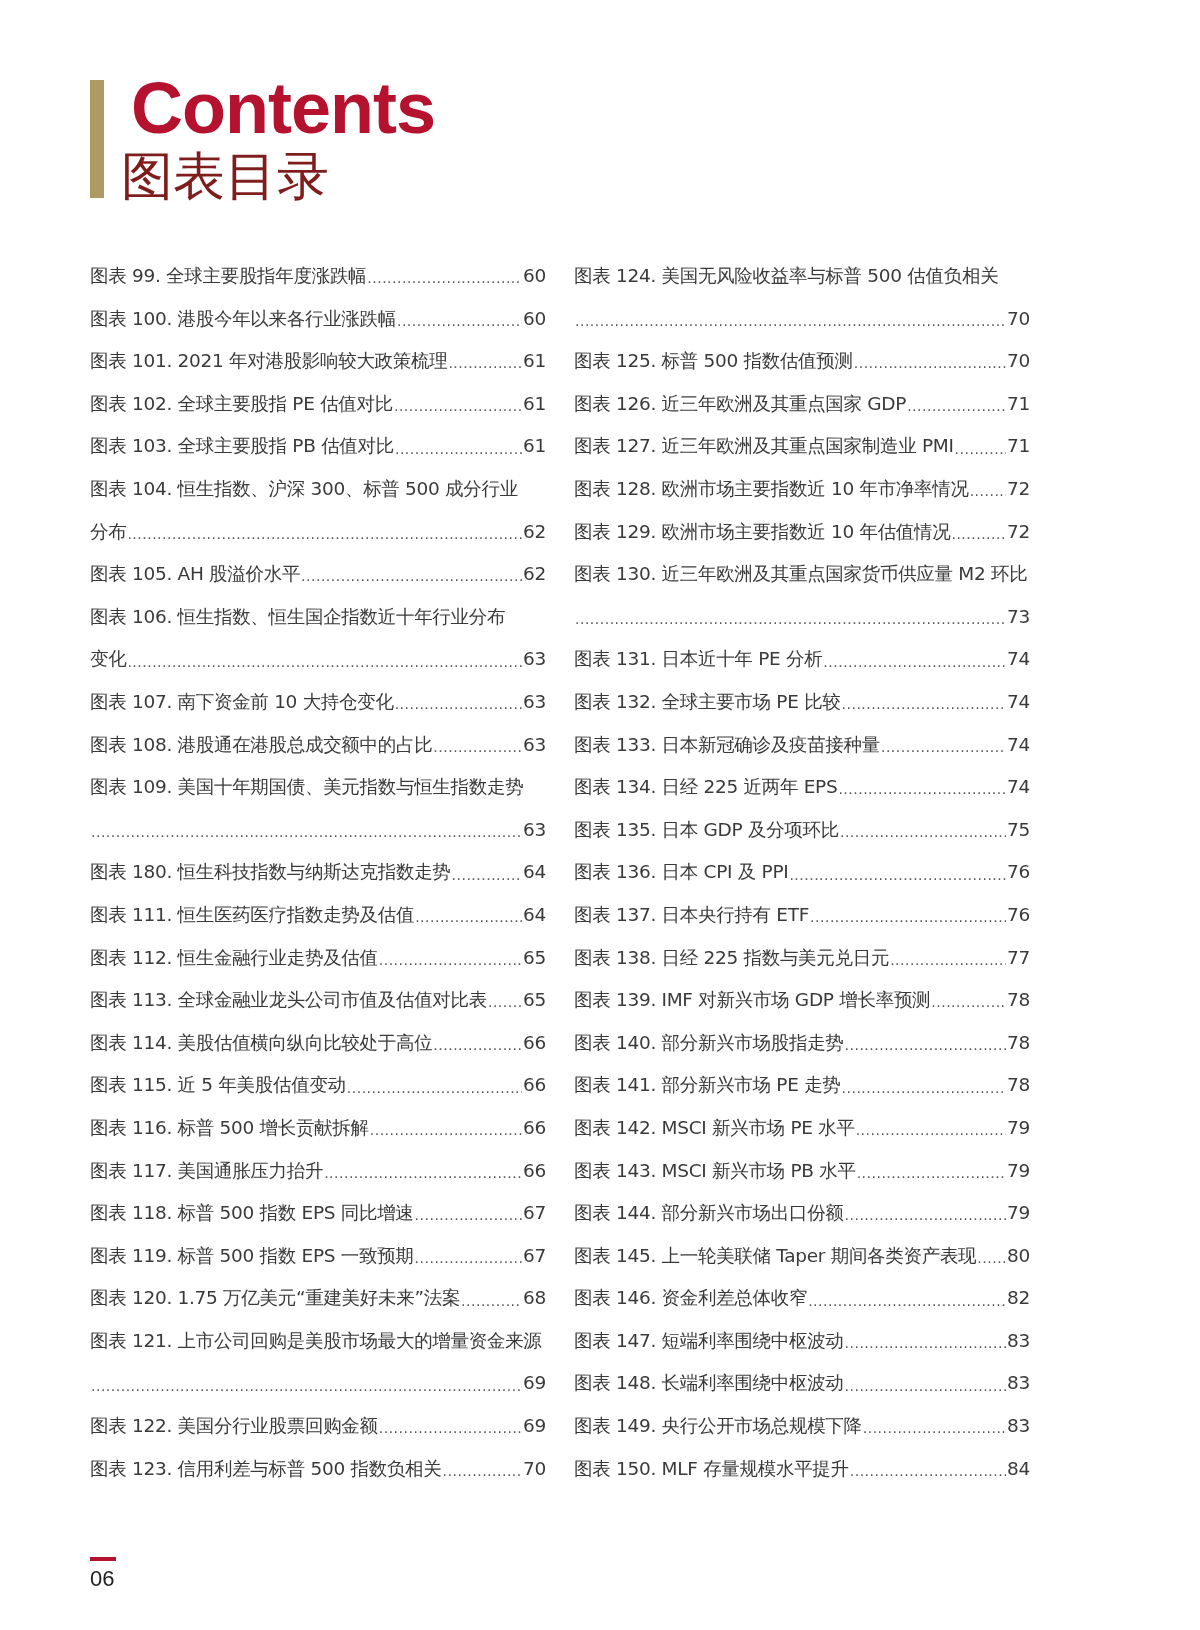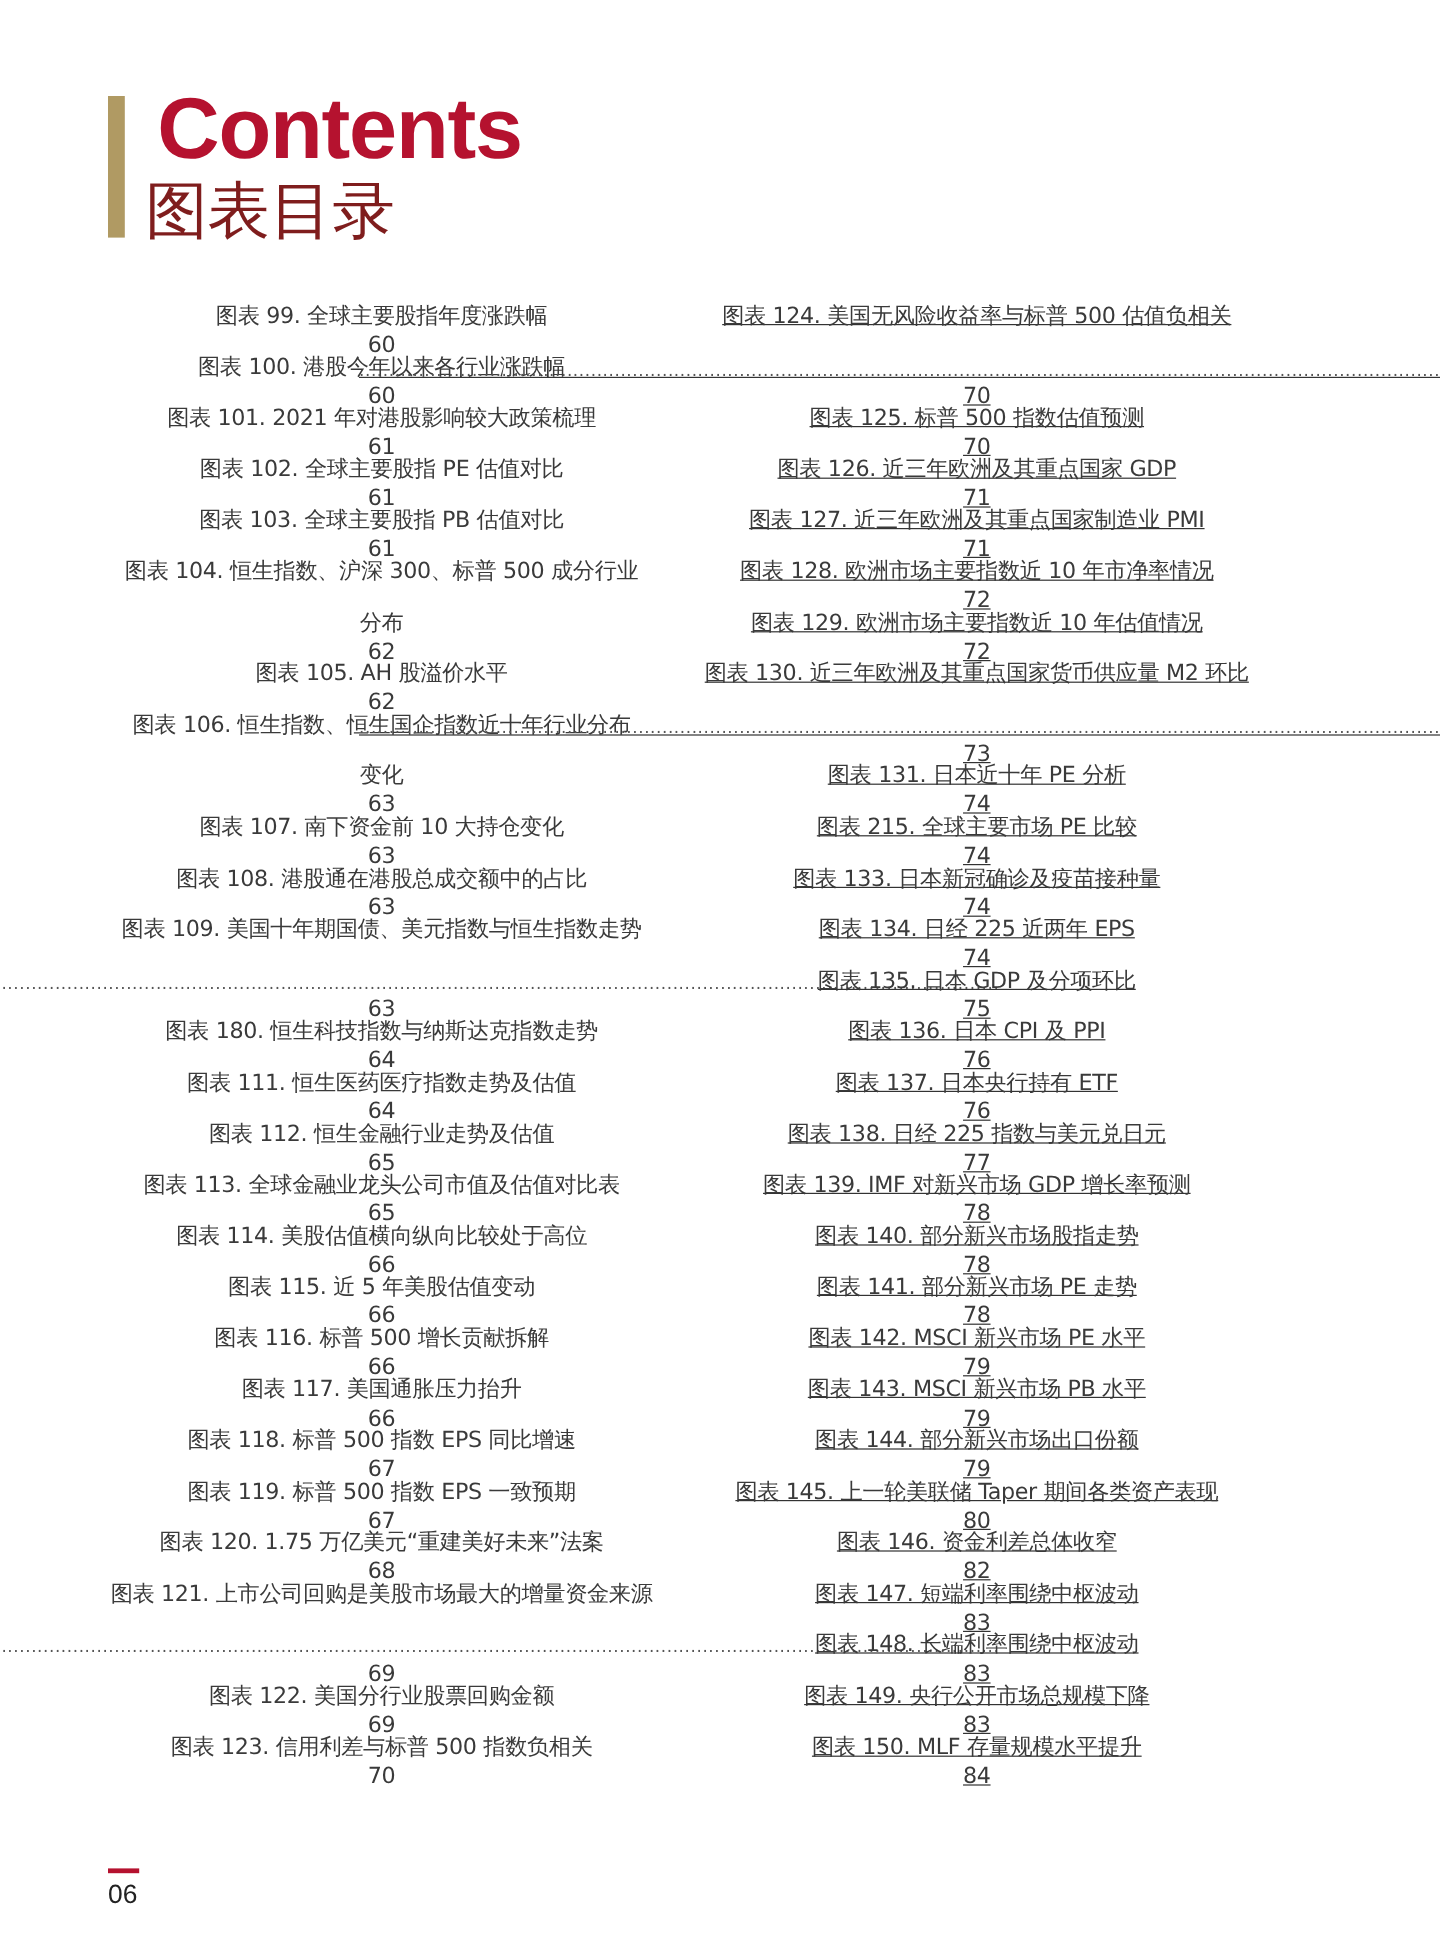--- a/index.html
+++ b/index.html
@@ -5,23 +5,23 @@
   html, body { margin: 0; padding: 0; background: #ffffff; }
   body { width: 1200px; height: 1630px; position: relative; overflow: hidden;
          font-family: "Liberation Sans", "DejaVu Sans", sans-serif; color: #333333; }
   .title-bar { position: absolute; left: 90px; top: 80px; width: 14px; height: 118px; background: #b09a63; }
   .title-en { position: absolute; left: 121px; top: 72px; font-size: 72px; font-weight: bold; color: #b5122f;
               letter-spacing: -1px; line-height: 1; font-family: "Liberation Sans", sans-serif; margin-left: 10px; }
   .title-zh { position: absolute; left: 121px; top: 150px; font-size: 52px; font-weight: normal; color: #7f1d1d;
               line-height: 1; font-family: "DejaVu Sans", sans-serif; }
   .col { position: absolute; top: 255px; width: 456px; }
   .col-left { left: 90px; }
-  .col-right { left: 586px; text-decoration: underline; }
+  .col-right { left: 574px; }
   .row { height: 42.6px; display: flex; align-items: center; font-size: 18.5px; color: #3a3a3a;
-         white-space: nowrap; line-height: 1; font-family: "DejaVu Sans", sans-serif; letter-spacing: -0.3px; flex-direction: column; }
+         white-space: nowrap; line-height: 1; font-family: "DejaVu Sans", sans-serif; letter-spacing: -0.3px; }
   .row .label { flex: 0 0 auto; }
   .row .dots { flex: 1 1 auto; overflow: hidden; color: #555; margin: 0 1px; letter-spacing: 0.5px; font-size: 14px; align-self: center; padding-top: 4px; }
   .row .dots::before { content: "................................................................................................................................................................................................................"; }
   .row .page { flex: 0 0 auto; }
   .row.wrap-only .label { flex: 1 1 auto; }
   .footer-line { position: absolute; left: 90px; top: 1557px; width: 26px; height: 4px; background: #b5122f; }
   .footer-page { position: absolute; left: 90px; top: 1566px; font-size: 22px; font-weight: normal; color: #222;
                  font-family: "Liberation Sans", sans-serif; }
 </style>
 </head>
@@ -211,21 +211,21 @@
       <span class="label"></span>
       <span class="dots"></span>
       <span class="page">73</span>
     </div>
     <div class="row">
       <span class="label">图表 131. 日本近十年 PE 分析</span>
       <span class="dots"></span>
       <span class="page">74</span>
     </div>
     <div class="row">
-      <span class="label">图表 215. 全球主要市场 PE 比较</span>
+      <span class="label">图表 132. 全球主要市场 PE 比较</span>
       <span class="dots"></span>
       <span class="page">74</span>
     </div>
     <div class="row">
       <span class="label">图表 133. 日本新冠确诊及疫苗接种量</span>
       <span class="dots"></span>
       <span class="page">74</span>
     </div>
     <div class="row">
       <span class="label">图表 134. 日经 225 近两年 EPS</span>

